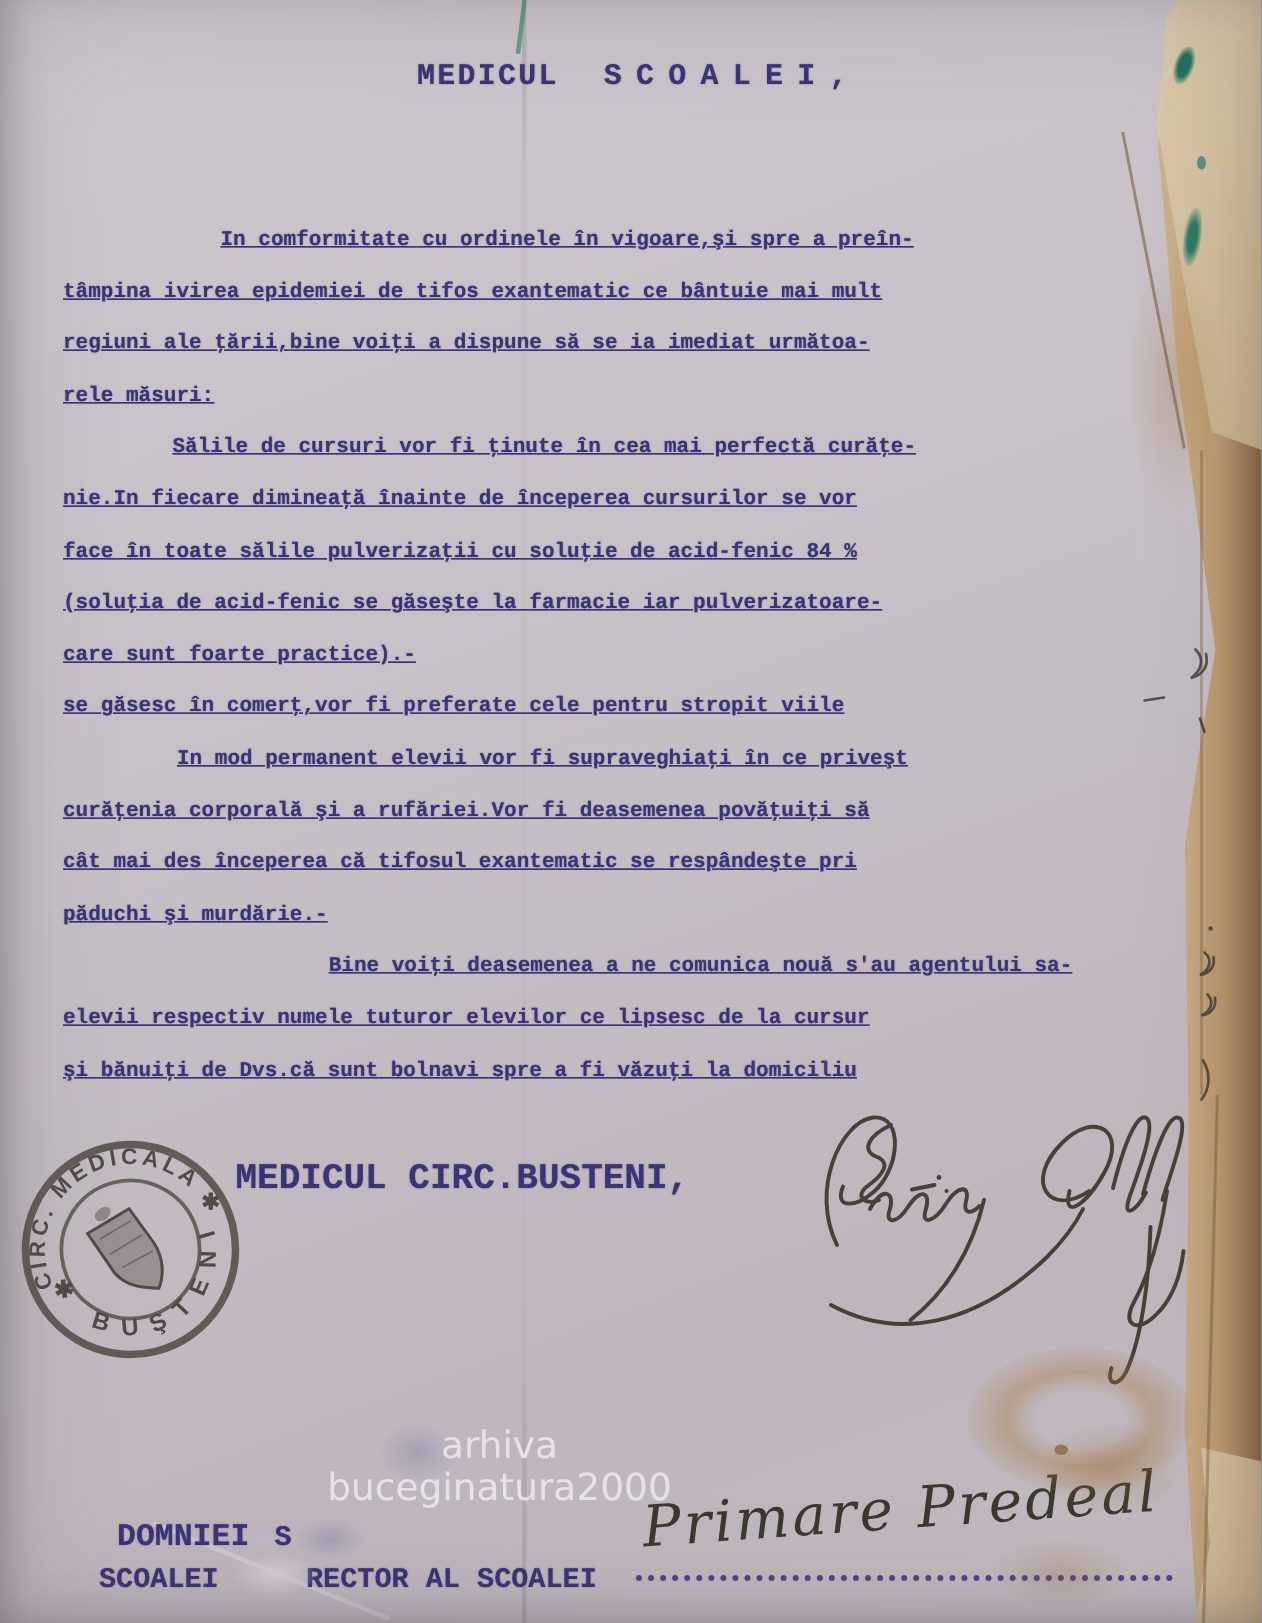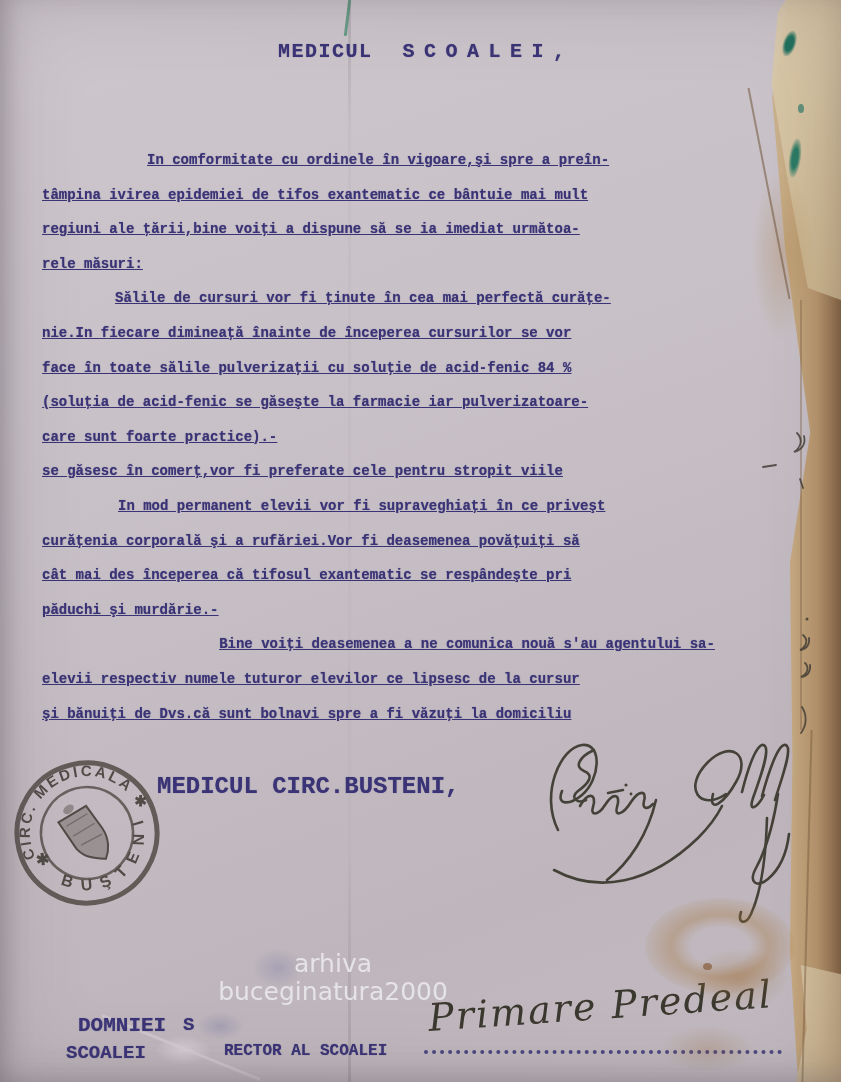--- a/index.html
+++ b/index.html
@@ -9,21 +9,21 @@
   .vignette{position:absolute;inset:0;z-index:10;pointer-events:none;
     box-shadow:inset 0 0 80px rgba(95,85,95,.22), inset 14px 0 28px -12px rgba(75,65,75,.35), inset 0 -18px 30px -14px rgba(95,85,95,.25);}
   .type{color:#3a3376;font-weight:bold;text-shadow:0 0 1px rgba(56,49,116,.65);}
   .title{position:absolute;top:40px;left:278px;font-size:20px;letter-spacing:1.5px;white-space:nowrap;z-index:2;}
   .title .spread{letter-spacing:9.5px;margin-left:30px;}
   .body-text{position:absolute;left:42px;top:143px;width:772px;font-size:14px;line-height:34.6px;z-index:2;white-space:nowrap;text-decoration:underline;}
   .medic-line{position:absolute;left:157px;top:773px;font-size:24px;z-index:2;}
   .f-domniei{position:absolute;left:78px;top:1014px;font-size:21px;z-index:2;}
   .f-s{position:absolute;left:183px;top:1014px;font-size:19px;z-index:2;}
   .f-domnului{position:absolute;left:66px;top:1042px;font-size:19px;z-index:2;}
-  .f-rector{position:absolute;left:204px;top:1042px;font-size:16px;z-index:2;margin-left:20px;}
+  .f-rector{position:absolute;left:204px;top:1042px;font-size:19px;z-index:2;}
   .dots{position:absolute;left:424px;top:1032px;width:358px;height:18px;border-bottom:4px dotted #3a3376;z-index:2;opacity:.85;}
   .handname{position:absolute;left:428px;top:984px;font-family:"DejaVu Serif",serif;font-style:italic;
     font-size:38px;letter-spacing:2px;color:#3b392f;transform:rotate(-4deg);z-index:3;white-space:nowrap;}
   .watermark{position:absolute;left:333px;top:950px;transform:translateX(-50%);text-align:center;
     font-family:"DejaVu Sans",sans-serif;font-size:25px;line-height:28px;color:rgba(236,233,236,.88);z-index:9;}
   .stamp{position:absolute;left:7px;top:751px;z-index:4;}
   .signature{position:absolute;left:520px;top:698px;z-index:4;}
   .edge-marks{position:absolute;left:745px;top:415px;z-index:7;}
   
   .edge{position:absolute;left:760px;top:0;width:81px;height:1082px;z-index:5;

